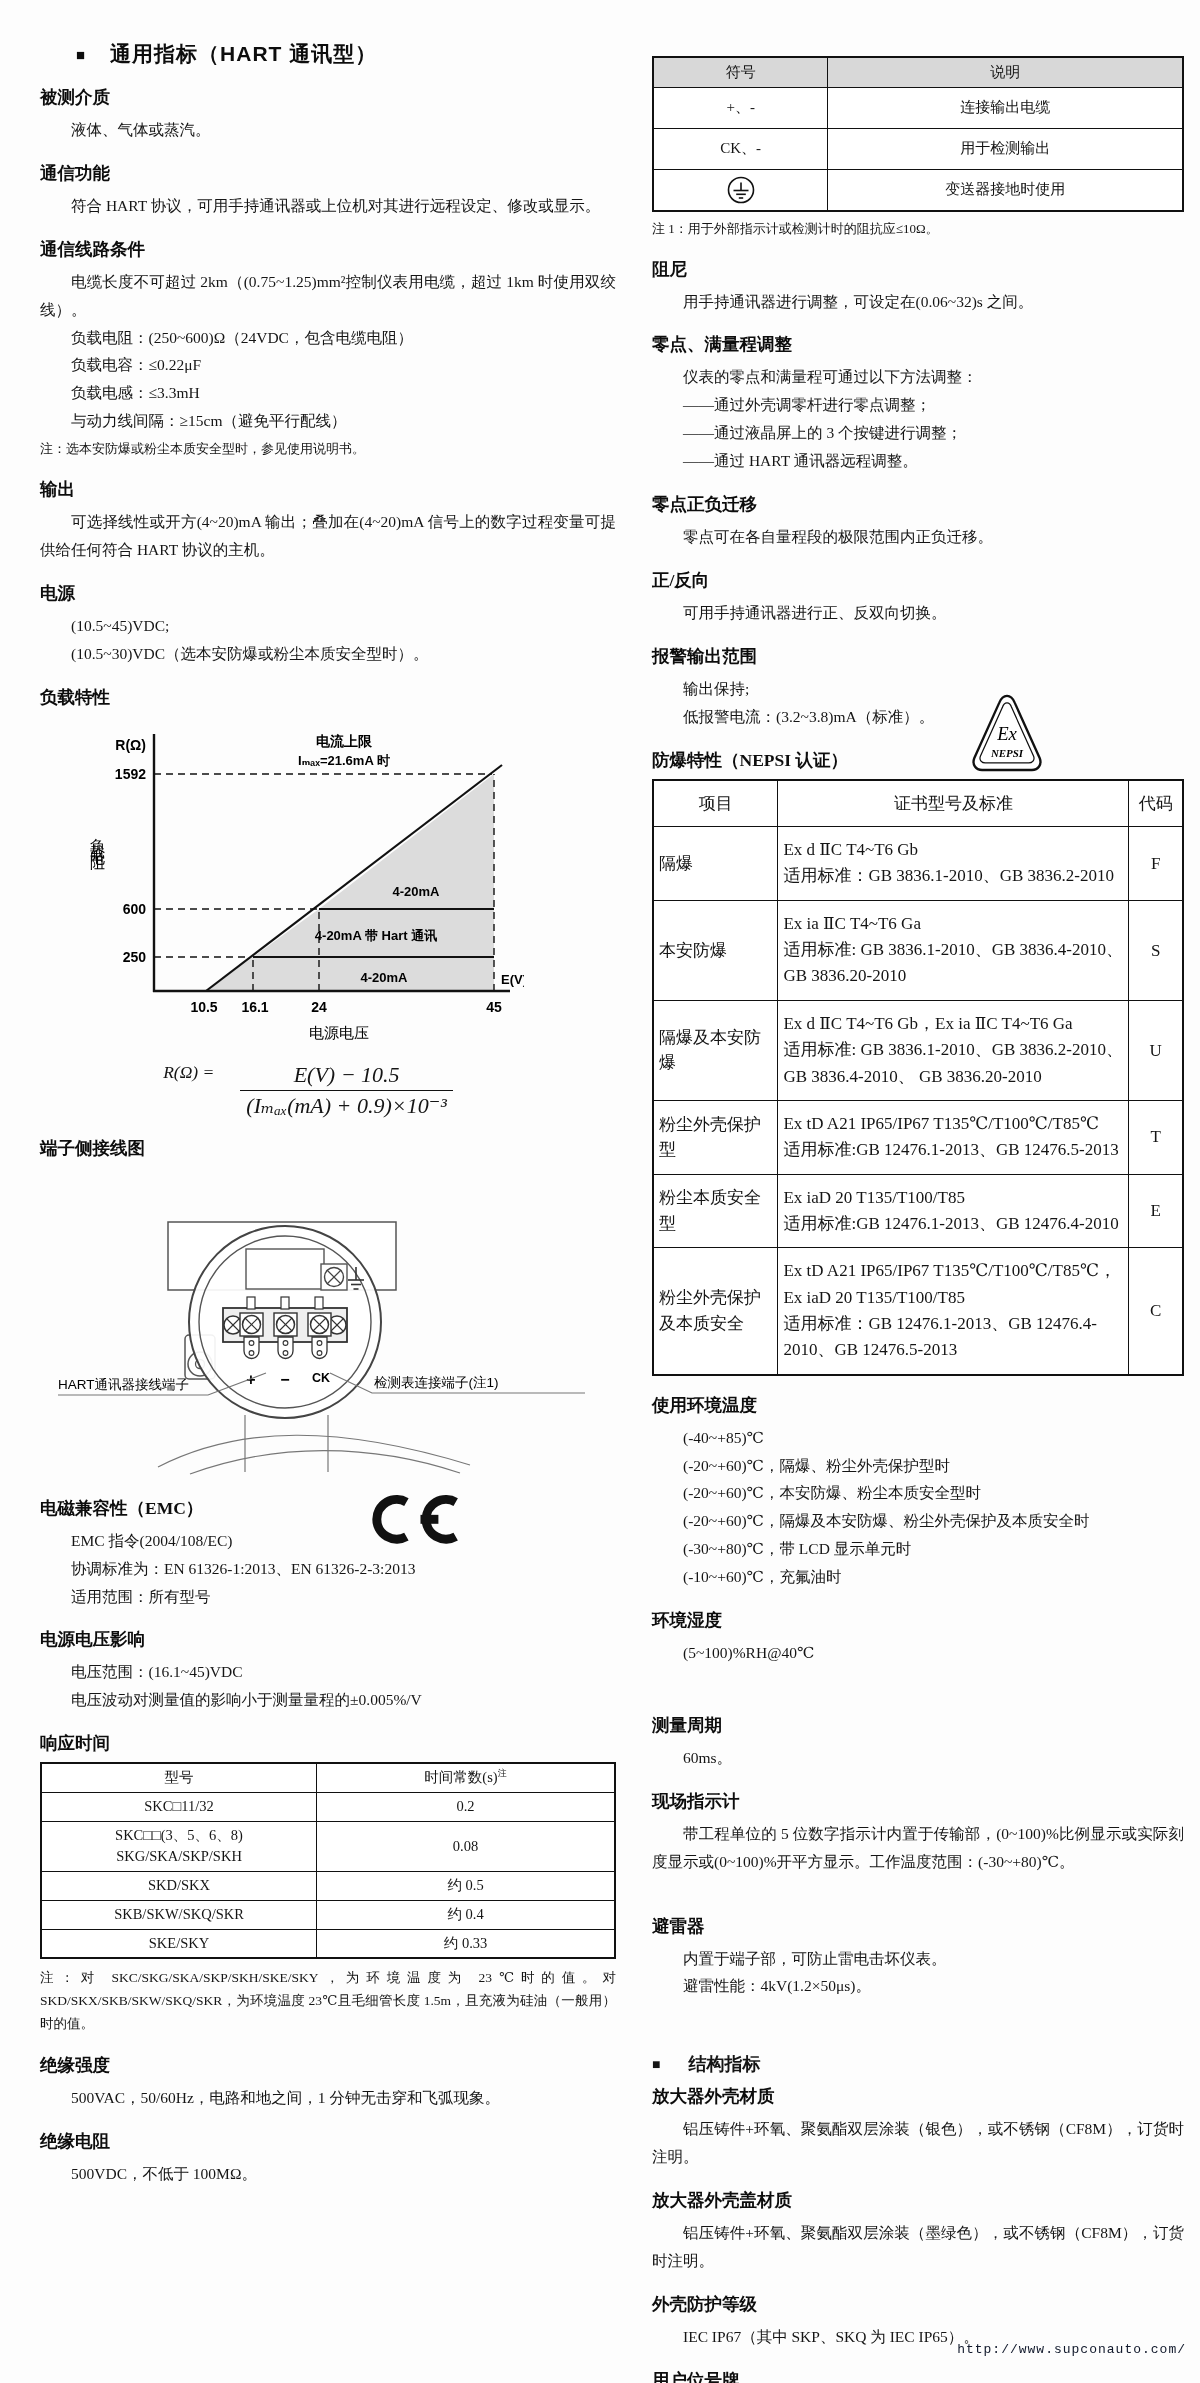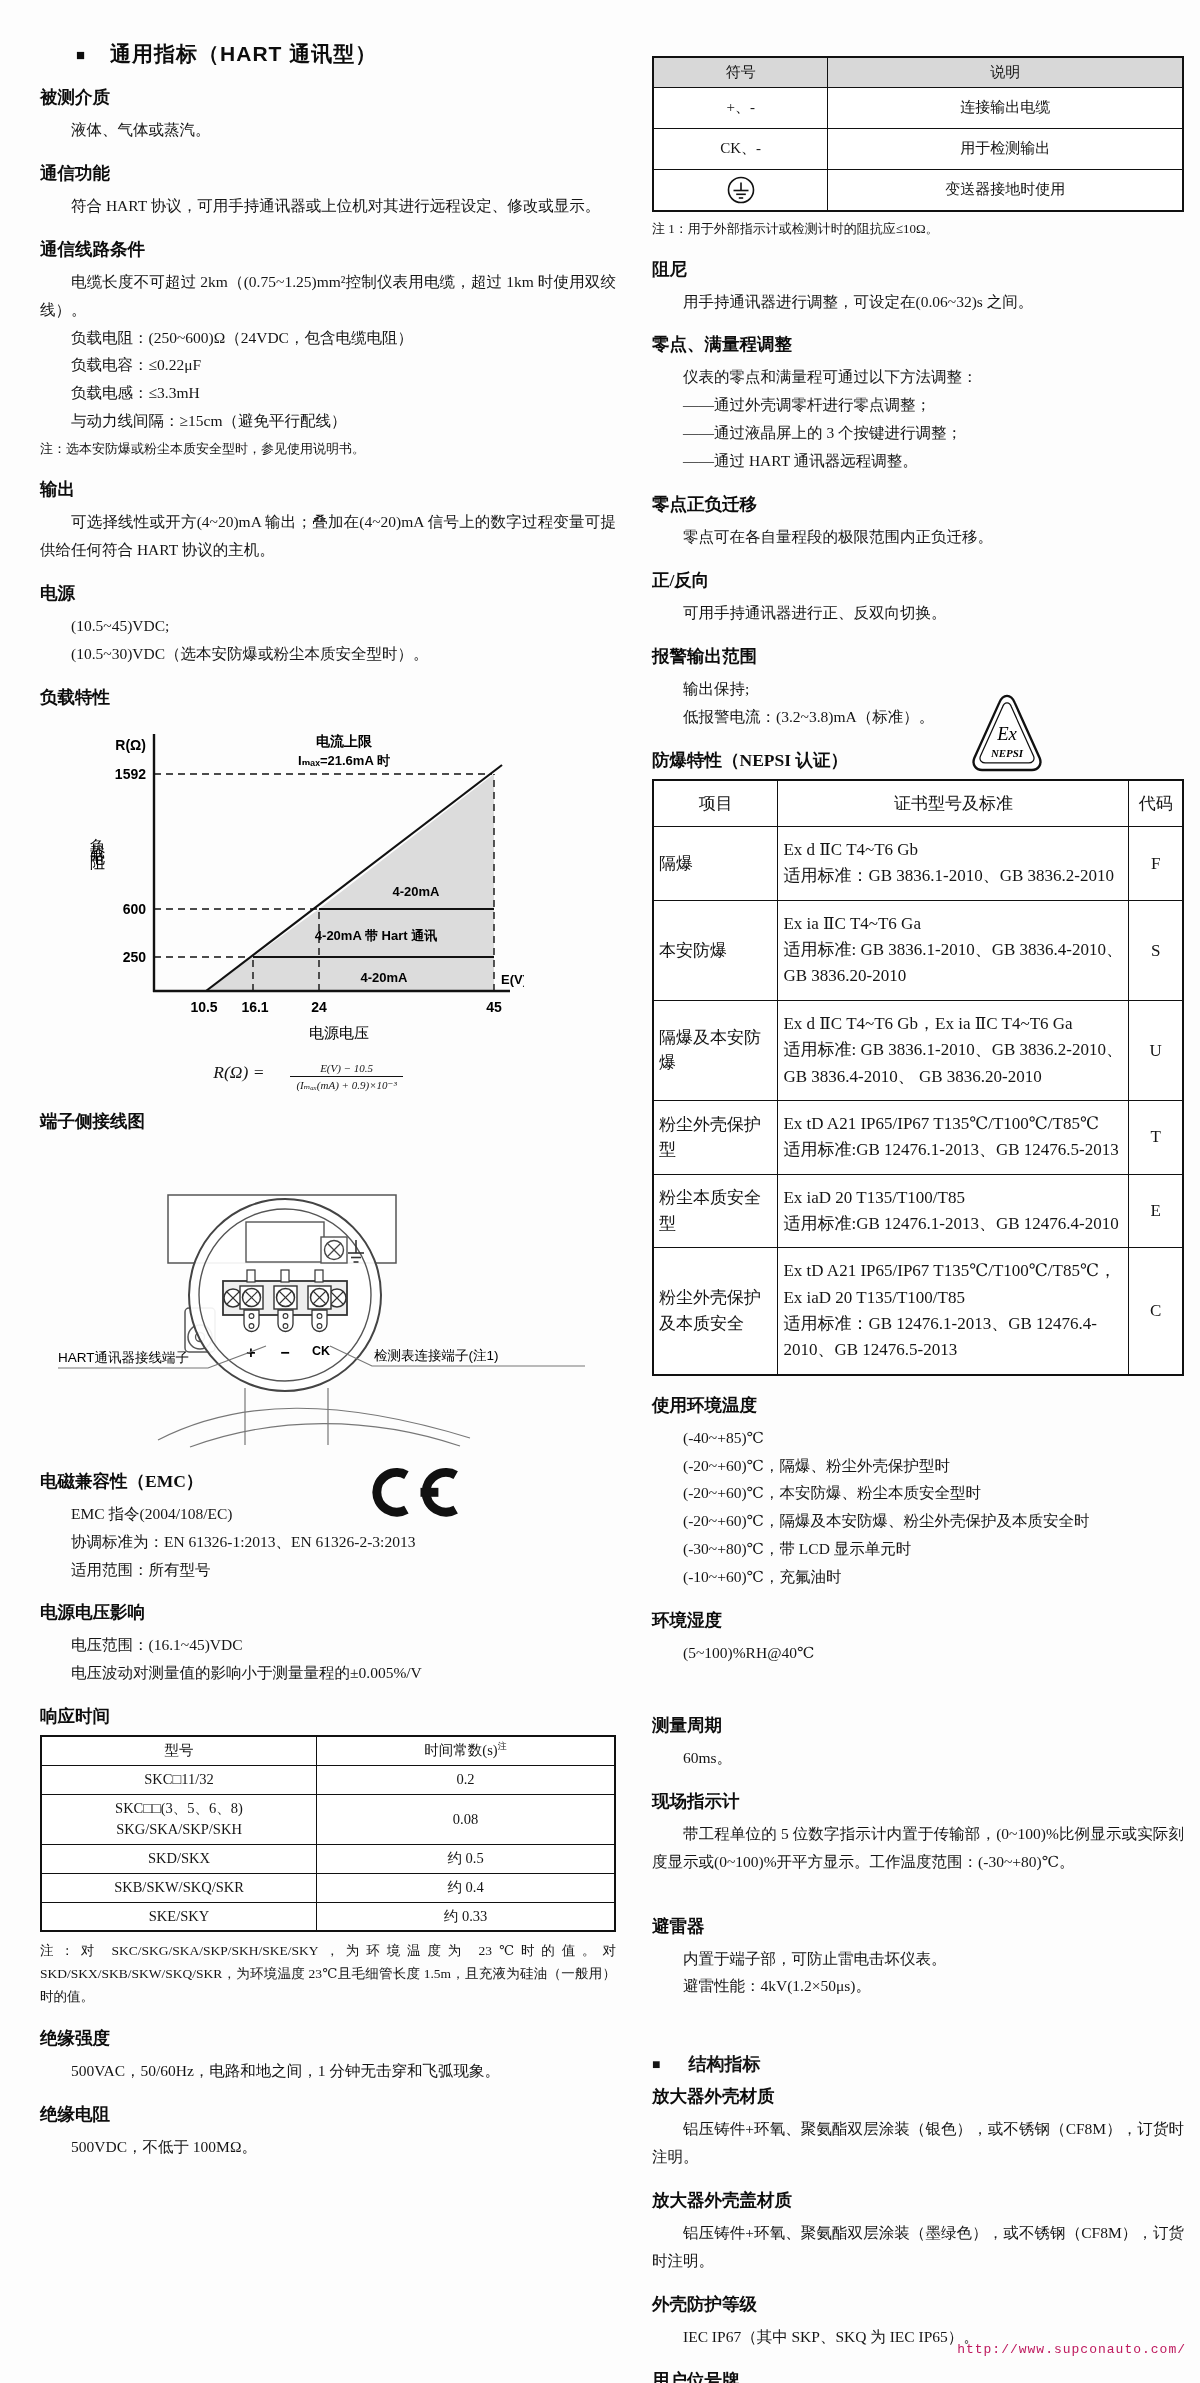--- a/index.html
+++ b/index.html
@@ -42,21 +42,21 @@
   .nepsi-table{font-size:13px}
   .nepsi-table td,.nepsi-table th{font-size:17px;padding:10px 5px}
   .nepsi-table .item{text-align:left;width:112px}
   .nepsi-table .cert{text-align:left;width:336px}
   .nepsi-table .code{width:42px}
   .nepsi-table .cert div{line-height:1.55}
 
   .chart-wrap{margin:6px 0 0 14px}
   .formula{display:flex;align-items:flex-start;justify-content:center;margin:10px 40px 4px 0;
     font-style:italic;font-size:17.5px}
-  .frac{display:inline-block;text-align:center;margin-left:26px;font-size:11px}
+  .frac{display:inline-block;text-align:center;margin-left:26px;font-size:22px}
   .frac .num{padding:0 14px 2px;border-bottom:1.6px solid #111}
   .frac .den{padding:2px 6px 0}
 
   .emc{position:relative}
   .ce-mark{position:absolute;left:328px;top:-8px}
 
   .alarm{position:relative}
   .nepsi-sec{position:relative}
   .nepsi-logo{position:absolute;left:316px;top:-58px}
 
@@ -66,21 +66,21 @@
 
   h3.h2{
     font-family:"Liberation Sans","DejaVu Sans",sans-serif;
     font-size:18px;font-weight:bold;margin:0 0 6px;display:flex;gap:28px;align-items:center;
   }
   h3.h2 .sq{font-size:14px}
 
   .footer-url{
     position:absolute;right:14px;top:2342px;
     font-family:"Liberation Mono","DejaVu Sans Mono",monospace;
-    font-size:13px;color:#be185d;letter-spacing:1px;
+    font-size:13px;color:#0f172a;letter-spacing:1px;
   }
   svg text{font-family:"Liberation Sans","DejaVu Sans",sans-serif}
   svg .serif{font-family:"Liberation Serif","DejaVu Serif",serif}
 </style>
 </head>
 <body>
 
 <div class="columns">
 
   <div class="col-left">

